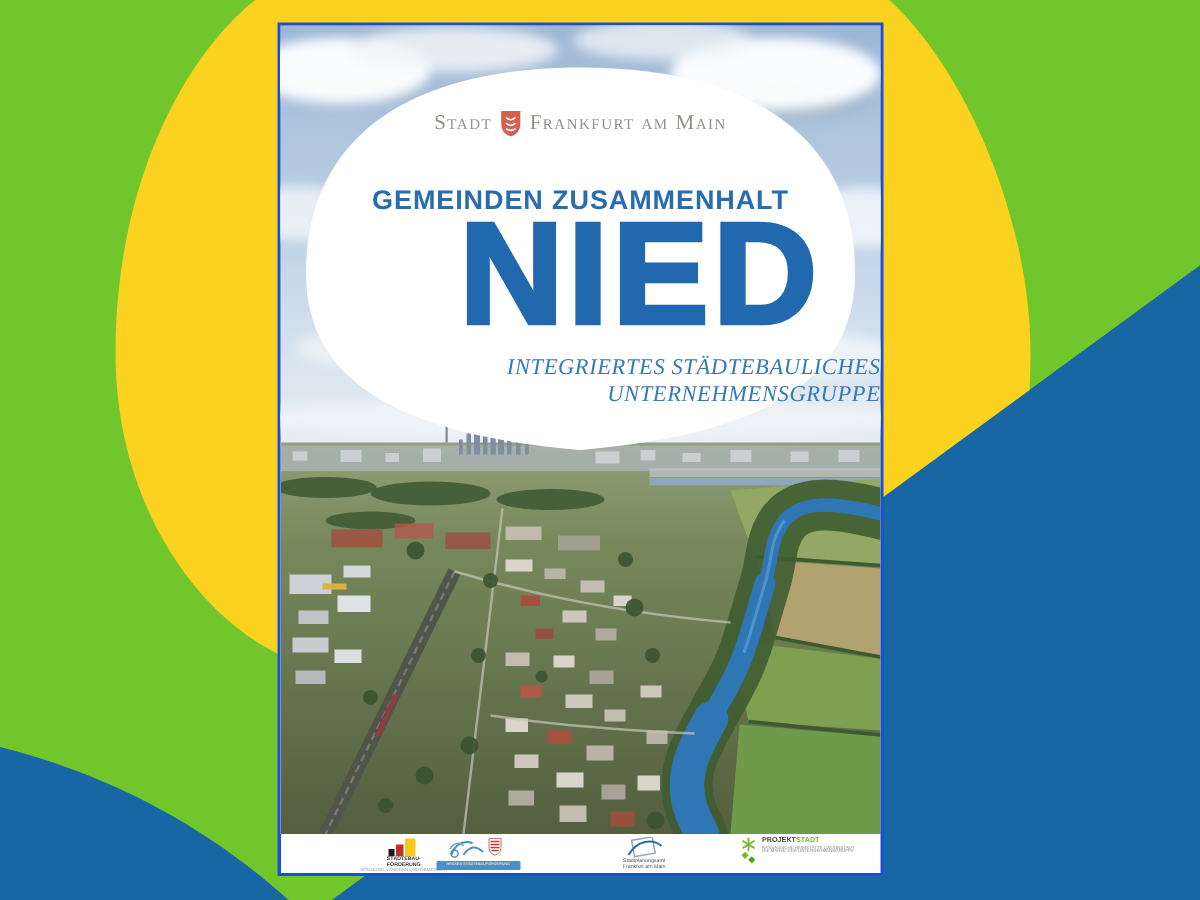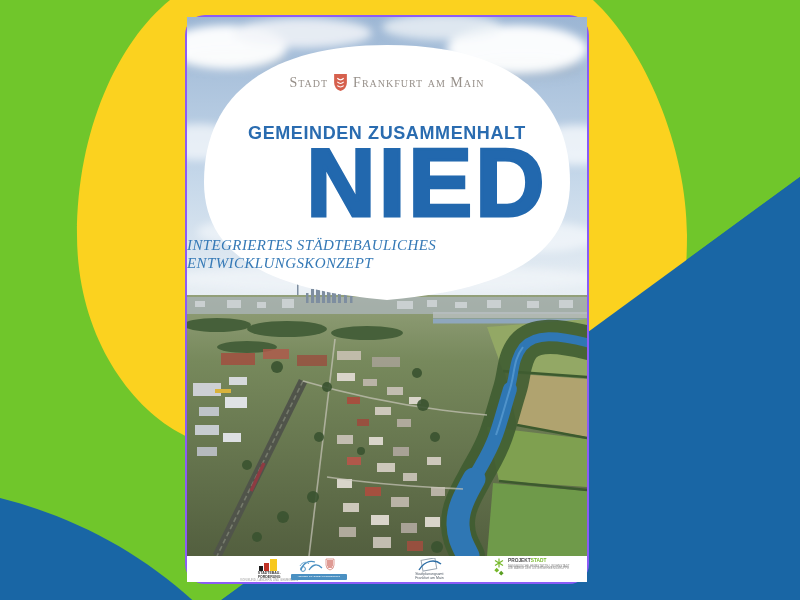--- a/index.html
+++ b/index.html
@@ -1,32 +1,32 @@
 <!DOCTYPE html>
 <html><head>
 <meta charset="utf-8">
 <style>
   html,body{margin:0;padding:0;background:#70c62b;}
   .stage{position:relative;width:800px;height:600px;overflow:hidden;font-family:"Liberation Sans",sans-serif;}
   .bg{position:absolute;inset:0;}
   
-  .page{position:absolute;left:185px;top:15px;width:404px;height:569px;background:#8b5cf6;border-radius:20px;}
+  .page{position:absolute;left:185px;top:15px;width:404px;height:569px;background:#1d4ed8;}
   .photo{position:absolute;left:2px;top:2px;width:400px;height:539px;overflow:hidden;background:#c3d6e9;}
   .photo>svg{display:block;position:absolute;inset:0;}
   .overlay{position:absolute;inset:0;}
   .citylogo{position:absolute;top:58px;left:0;width:100%;display:flex;justify-content:center;align-items:center;gap:5px;
             font-family:"Liberation Serif",serif;font-variant:small-caps;letter-spacing:1px;
             font-size:14px;color:#97908a;}
   .crest{width:15px;height:17px;margin-top:-2px;}
   .kicker{position:absolute;top:106px;left:0;width:100%;text-align:center;
           font-weight:bold;font-size:18px;letter-spacing:.6px;color:#2a6cb0;}
   .bigtitle{position:absolute;top:118px;left:0;width:100%;text-align:center;margin:0;
             font-size:96px;line-height:1;font-weight:bold;color:#2268ae;
             -webkit-text-stroke:3px #2268ae;letter-spacing:3px;padding-left:40px;}
-  .subtitle{position:absolute;top:219px;left:0;width:100%;text-align:left;
+  .subtitle{position:absolute;top:219px;left:0;width:100%;text-align:right;
             font-family:"Liberation Serif",serif;font-style:italic;
             font-size:15px;line-height:1.2;letter-spacing:.4px;color:#3579b6;}
   
   .footerband{position:absolute;left:2px;bottom:2px;width:400px;height:26px;background:#fff;}
   .logo{position:absolute;top:2px;display:flex;flex-direction:column;align-items:center;}
   .micro{font-size:7px;line-height:1.15;transform:scale(.42);transform-origin:center top;white-space:nowrap;color:#8a8a8a;}
   .microL{transform-origin:left top;}
   .l1text{font-size:7px;font-weight:bold;line-height:1.1;color:#3a3a3a;transform:scale(.5);transform-origin:center top;text-align:center;white-space:nowrap;}
   .l1sub{font-weight:normal;color:#9a9a9a;font-size:6px;}
   .banner2{margin-top:1px;width:56px;height:6px;background:#4a90c2;border-radius:1px;display:flex;justify-content:center;overflow:hidden;}
@@ -230,21 +230,21 @@
           <svg class="crest" viewBox="0 0 12 16">
             <path d="M0,0 h12 v8 q0,6 -6,8 q-6,-2 -6,-8 Z" fill="#d6604d"></path>
             <path d="M3,4 q3,3 6,0 M3,7.5 q3,3 6,0 M3,11 q3,2.4 6,0" stroke="#ffffff" stroke-width="1" fill="none"></path>
           </svg>
           <span>Frankfurt am Main</span>
         </div>
         <div class="kicker">GEMEINDEN ZUSAMMENHALT</div>
         <h1 class="bigtitle">NIED</h1>
         <div class="subtitle">
           <div>INTEGRIERTES STÄDTEBAULICHES</div>
-          <div>ENTWICKLUNGSKONZEPT</div>
+          <div>UNTERNEHMENSGRUPPE</div>
         </div>
       </div>
     </div>
 
     <div class="footerband">
 
       <div class="logo" style="left:24px;">
         <svg width="22" height="13" viewBox="0 0 22 13">
           <rect x="1" y="8" width="4" height="5" fill="#1c1c1c"></rect>
           <rect x="6" y="5" width="5" height="8" fill="#c03226"></rect>

